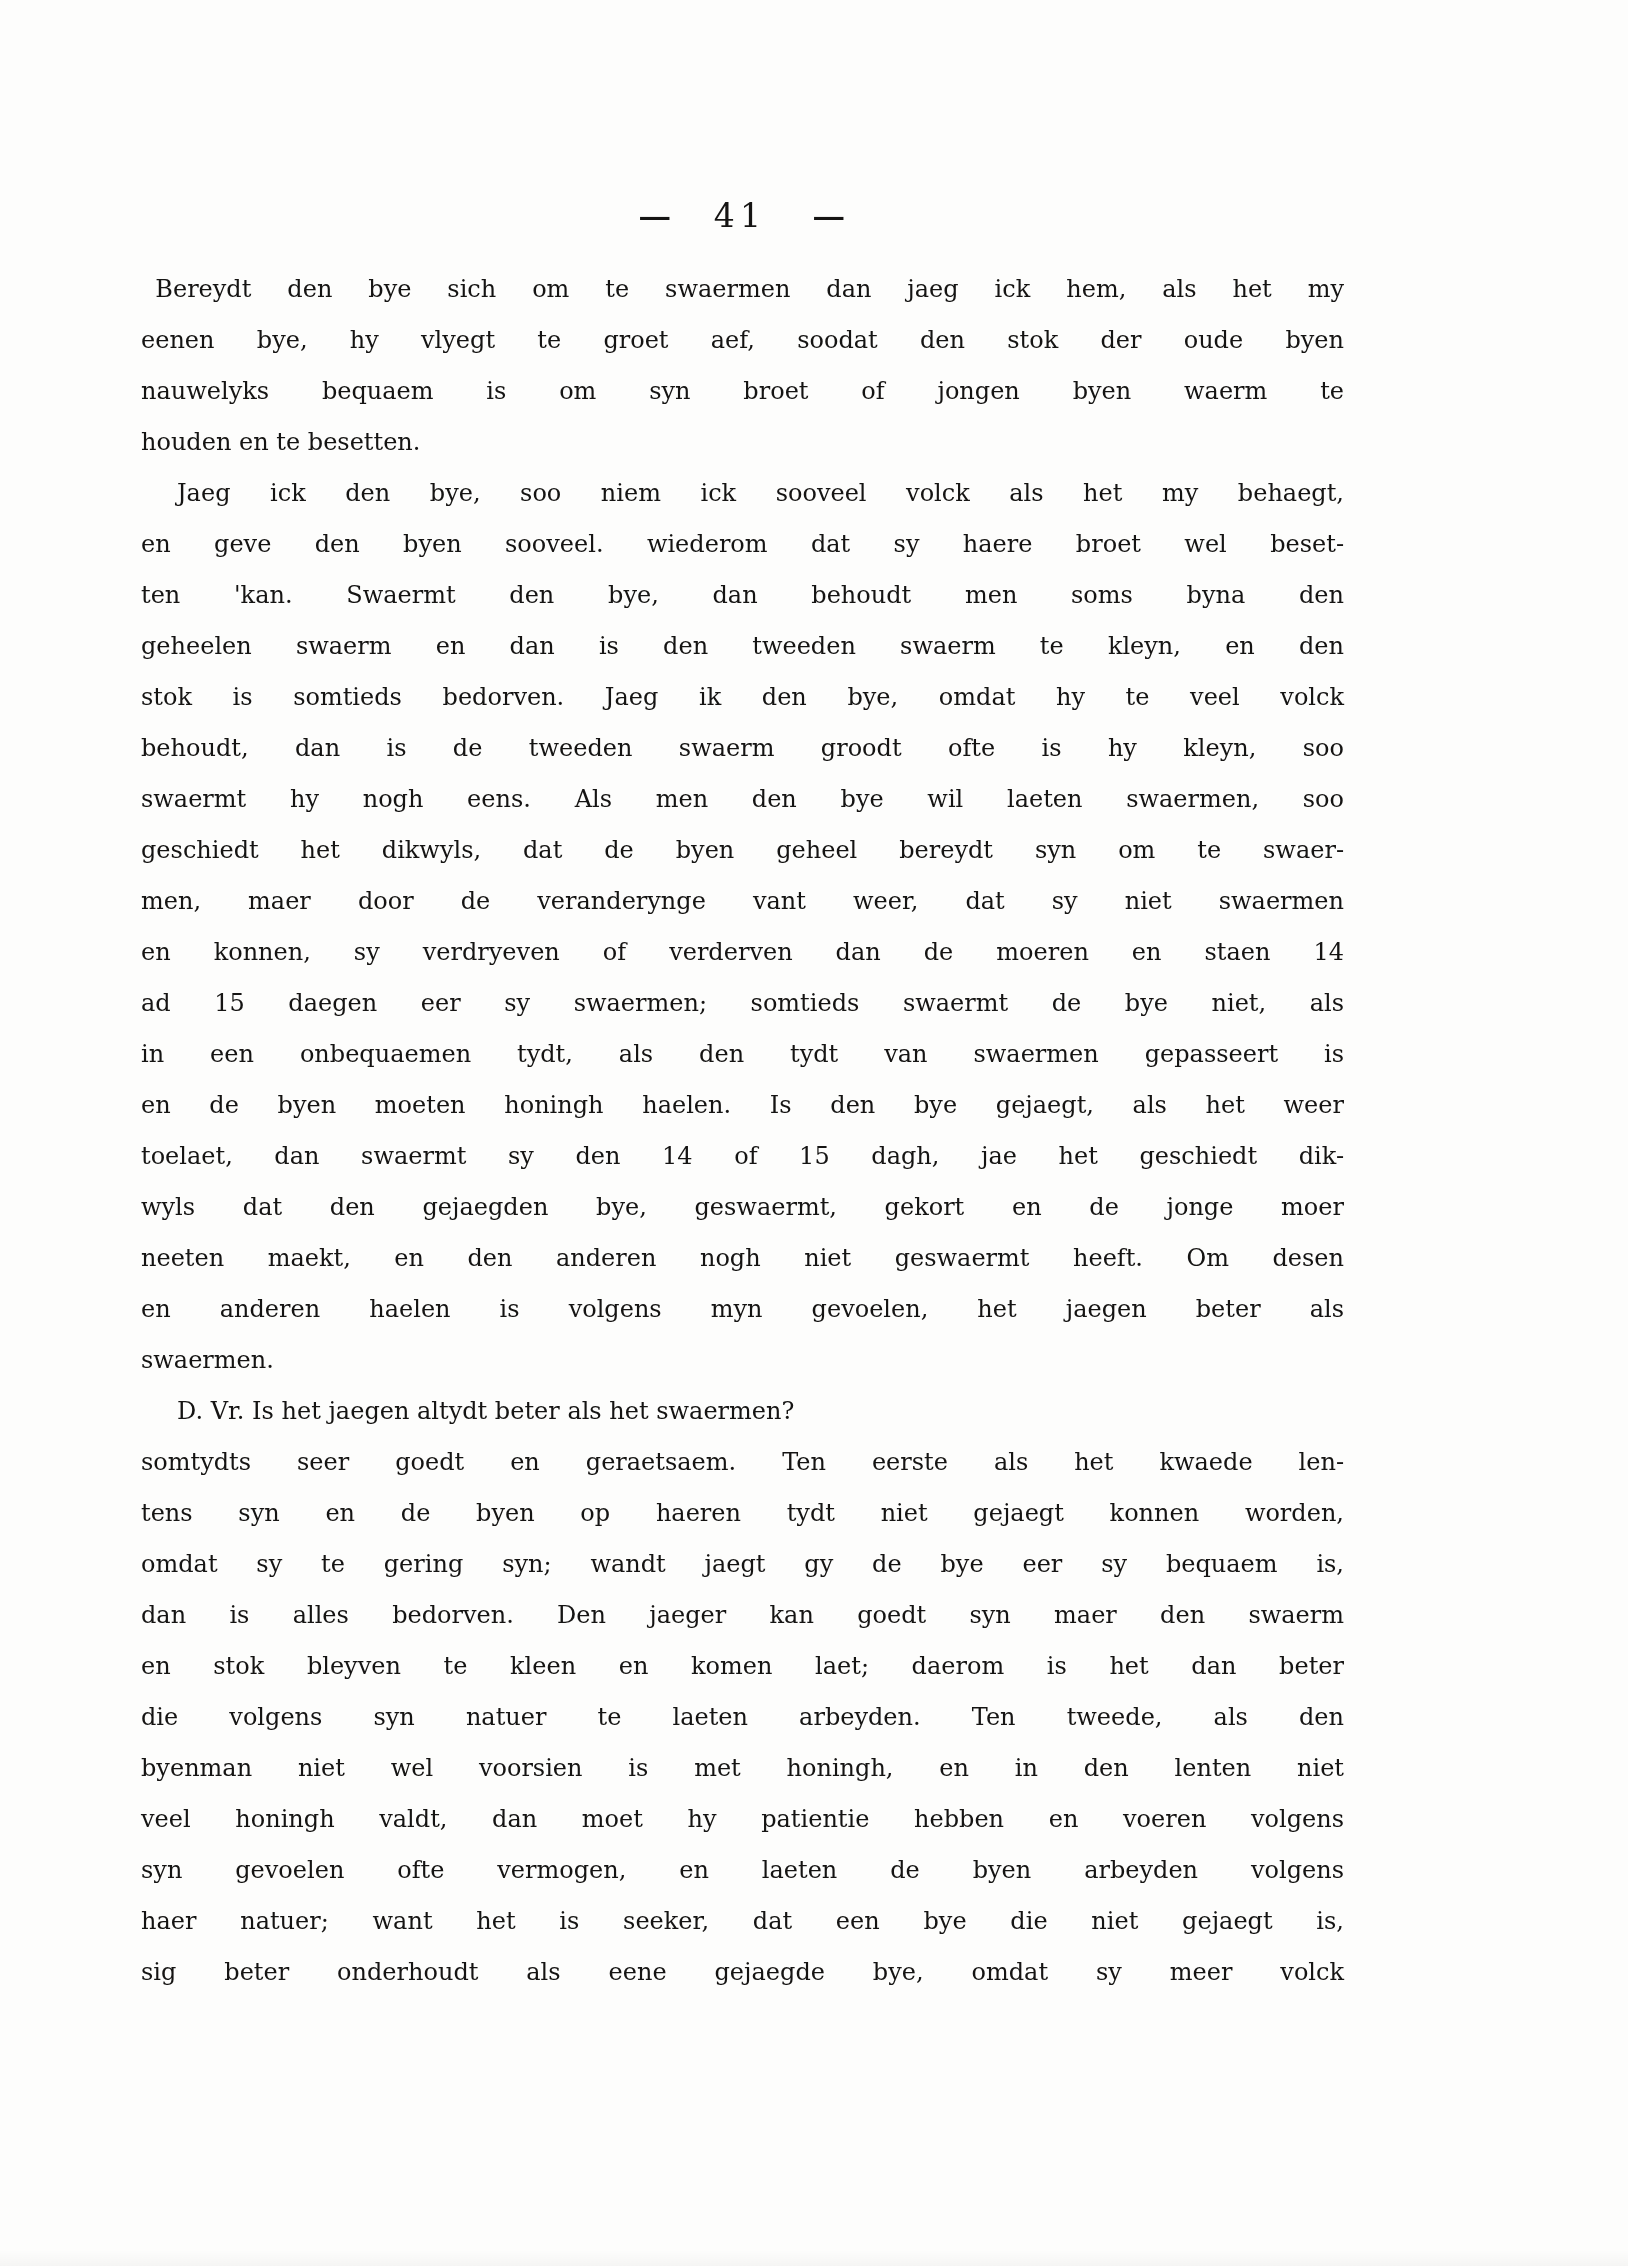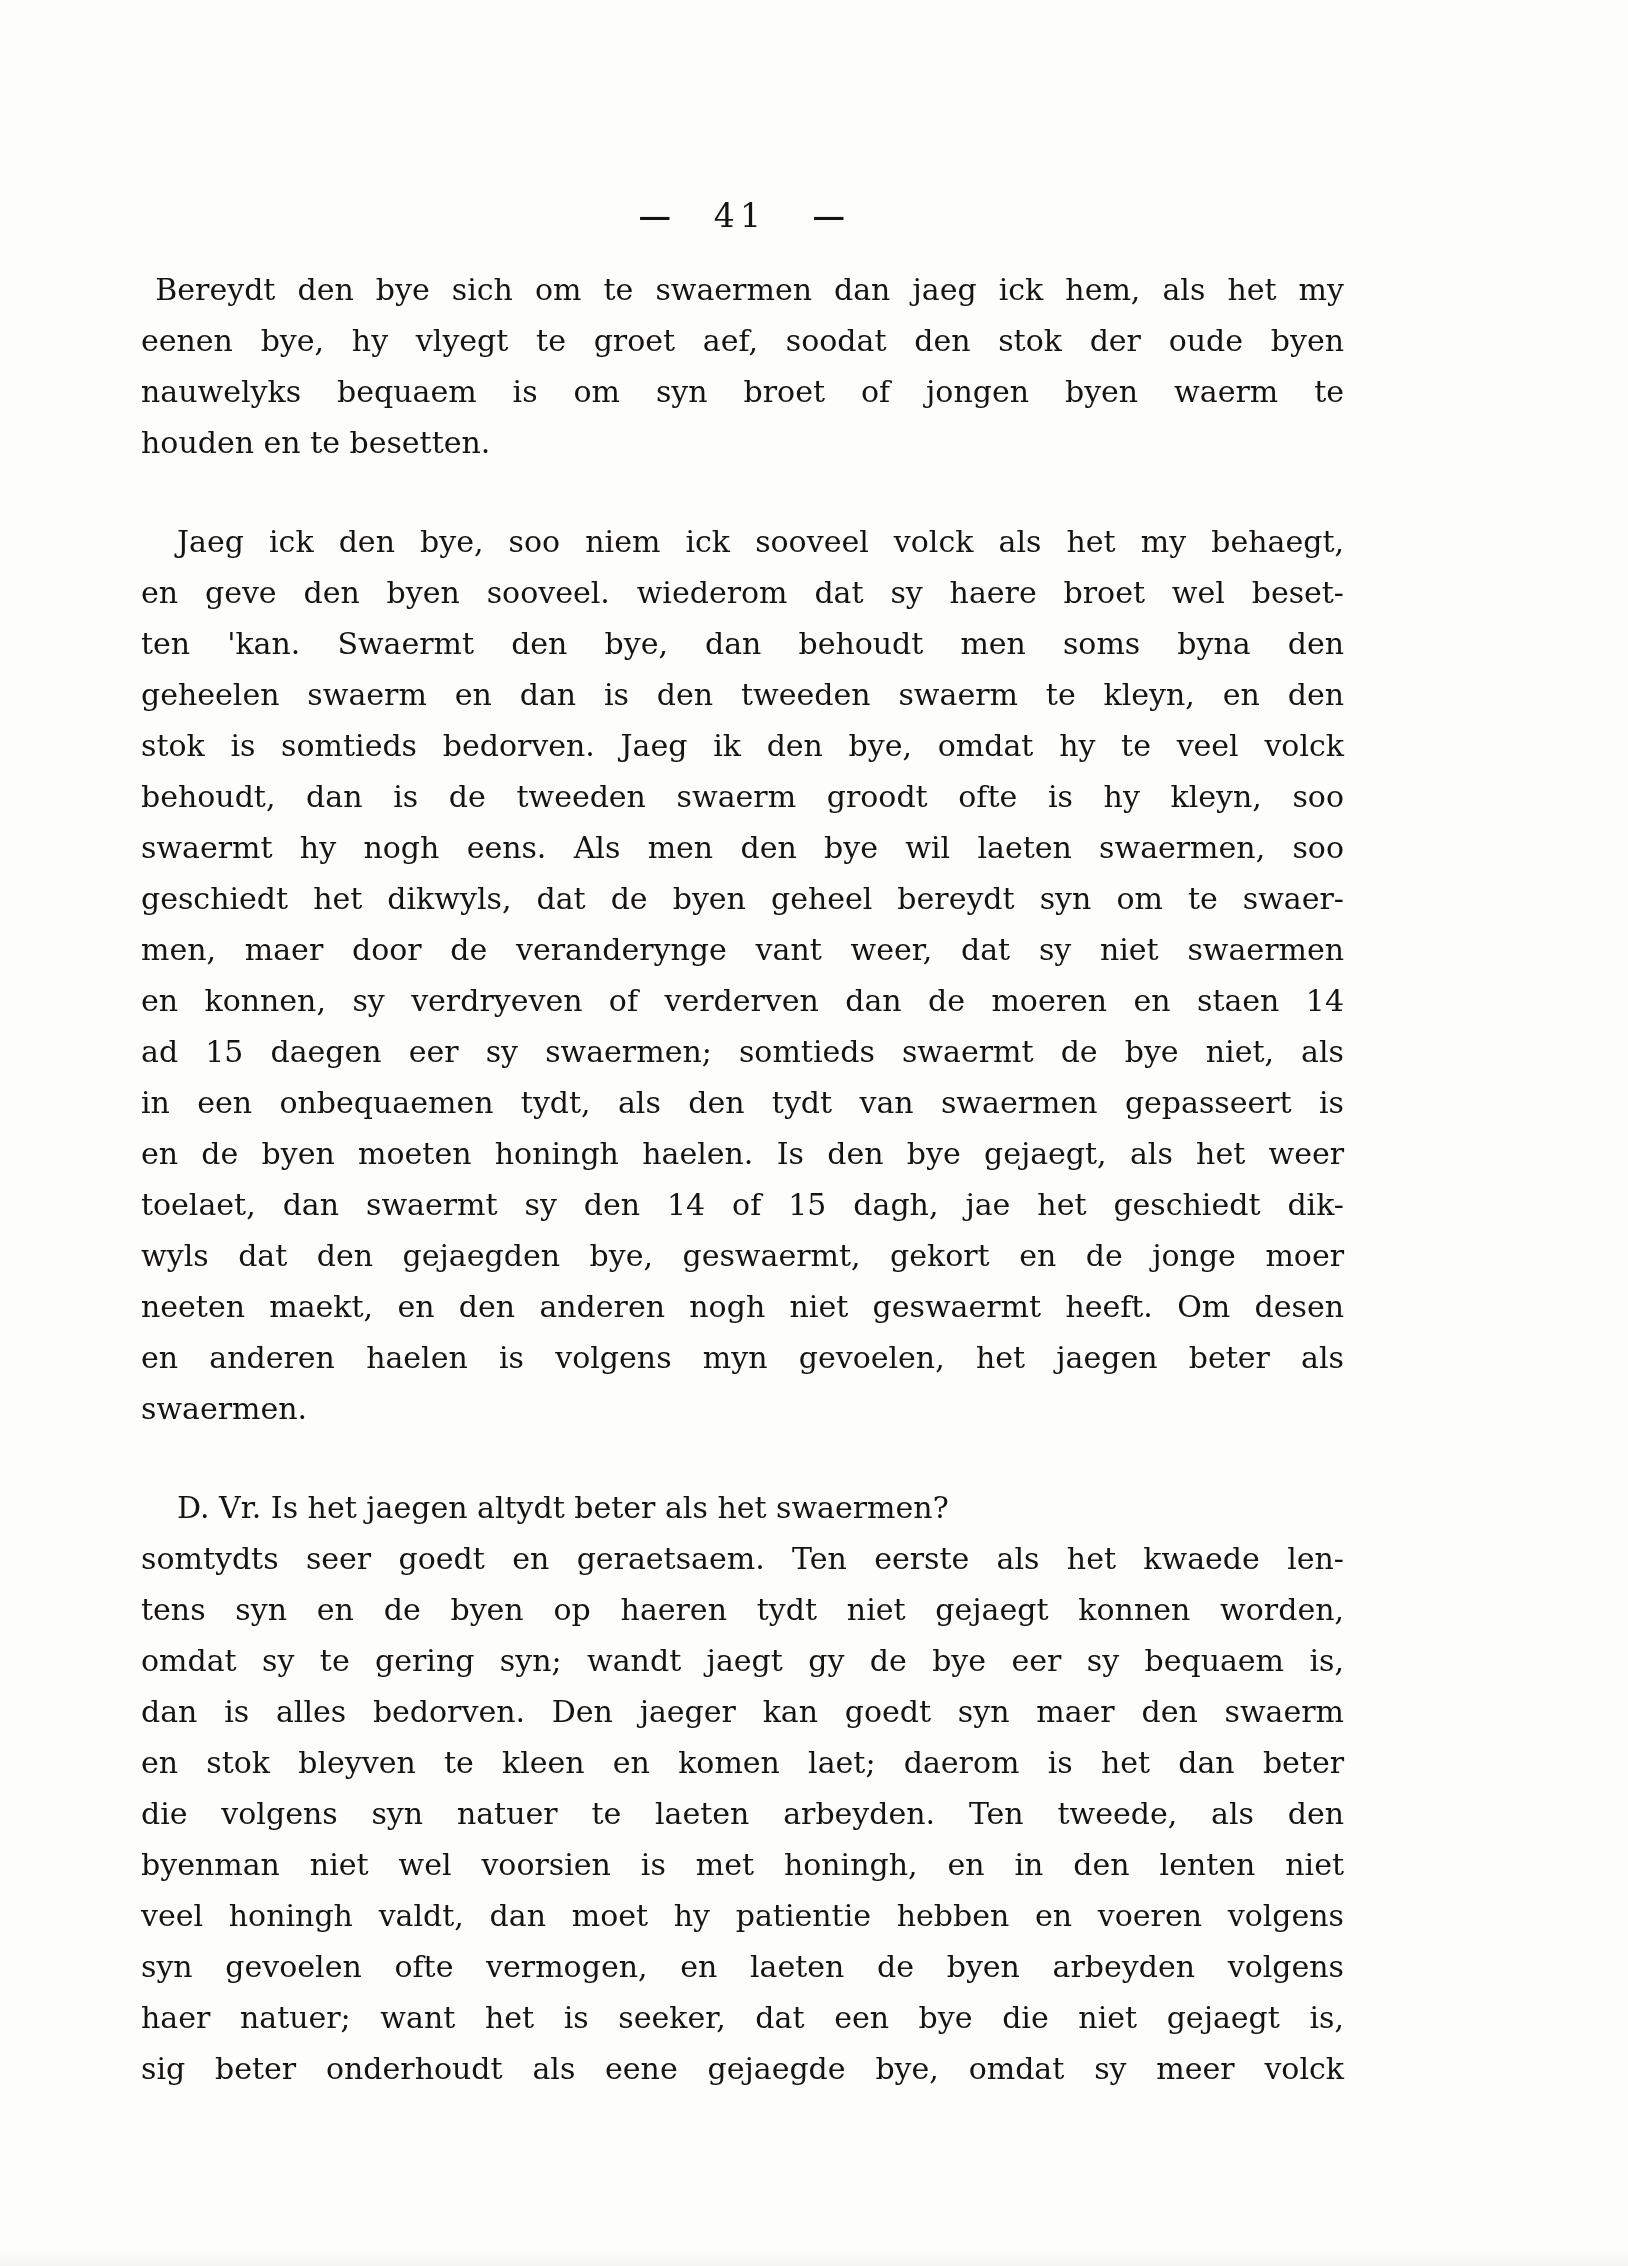--- a/index.html
+++ b/index.html
@@ -44,37 +44,36 @@
     transform: scaleY(0.8);
   }
   .page-header .num {
     letter-spacing: 5.3px;
   }
   .text-block {
     position: absolute;
     top: 264px;
     left: 141px;
     width: 1203px;
-    font-size: 30px;
+    font-size: 24px;
   }
   .text-line {
     height: 51px;
     line-height: 51px;
     text-align: justify;
     text-align-last: justify;
     white-space: nowrap; 
     white-space: normal;
     overflow: visible;
   }
   .text-line.para-end {
     text-align-last: left;
   }
   .text-line.indent-normal {
     text-indent: 36px;
-    margin-top: 48px;
   }
   .text-line.indent-small {
     text-indent: 14.3px;
   }
 </style>
 </head>
 <body>
 
 <div class="page">
 

